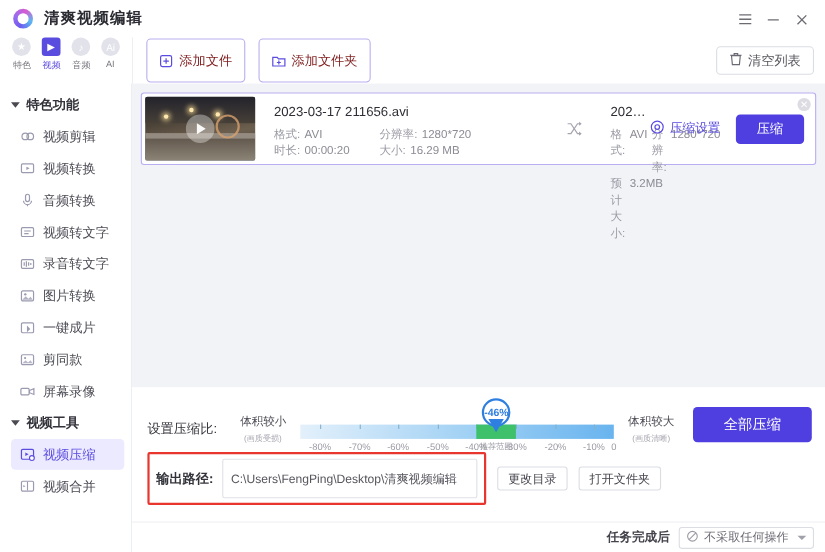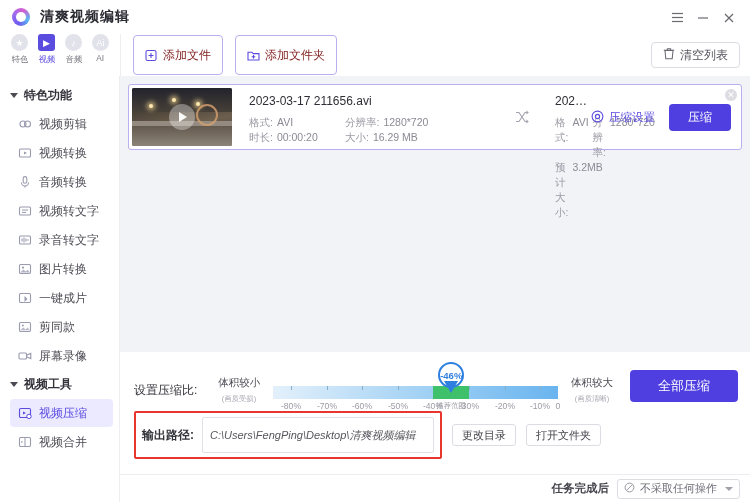--- a/index.html
+++ b/index.html
@@ -132,21 +132,21 @@
               border-left:7px solid transparent; border-right:7px solid transparent; border-top:12px solid #2f7fe0; }
   .btn-compressall { position:absolute; right:12px; top:18px; width:108px; height:32px; background:#4f3fe0;
                      color:#fff; border:none; border-radius:4px; font-size:13px; cursor:pointer;
                      font-family:inherit; }
 
   .pathrow { display:flex; align-items:center; gap:10px; margin:6px 10px 0 14px; height:26px; }
   .pathbox { display:flex; align-items:center; gap:8px; border:2px solid #e8352e; border-radius:2px;
              padding:4px 6px; }
   .pathlabel { font-size:12px; color:#33333b; font-weight:bold; white-space:nowrap; }
   .pathinput { width:232px; height:36px; border:1px solid #e0e1e6; background:#fff; border-radius:2px;
-               padding:16px 7px; font-size:11px; color:#55555d; font-family:inherit;font-style:italic; }
+               padding:16px 7px; font-size:11px; color:#55555d; font-family:inherit; }
   .pathbtn { height:22px; border:1px solid #dcdde3; background:#fff; border-radius:3px; padding:0 9px;
              font-size:11px; color:#44444c; cursor:pointer; font-family:inherit; white-space:nowrap; }
 
   
   .statusbar { flex:0 0 28px; height:28px; border-top:1px solid #ededf1; display:flex; align-items:center;
                justify-content:flex-end; padding-right:10px; gap:8px; background:#fff; }
   .statuslabel { font-size:11.5px; color:#44444c; font-weight:bold; }
   .select { height:20px; border:1px solid #dcdde3; border-radius:3px; display:flex; align-items:center;
             gap:5px; padding:0 6px; font-size:11px; color:#6b6b75; cursor:pointer; background:#fff; }
   .chev { width:0;height:0;border-left:4px solid transparent;border-right:4px solid transparent;

